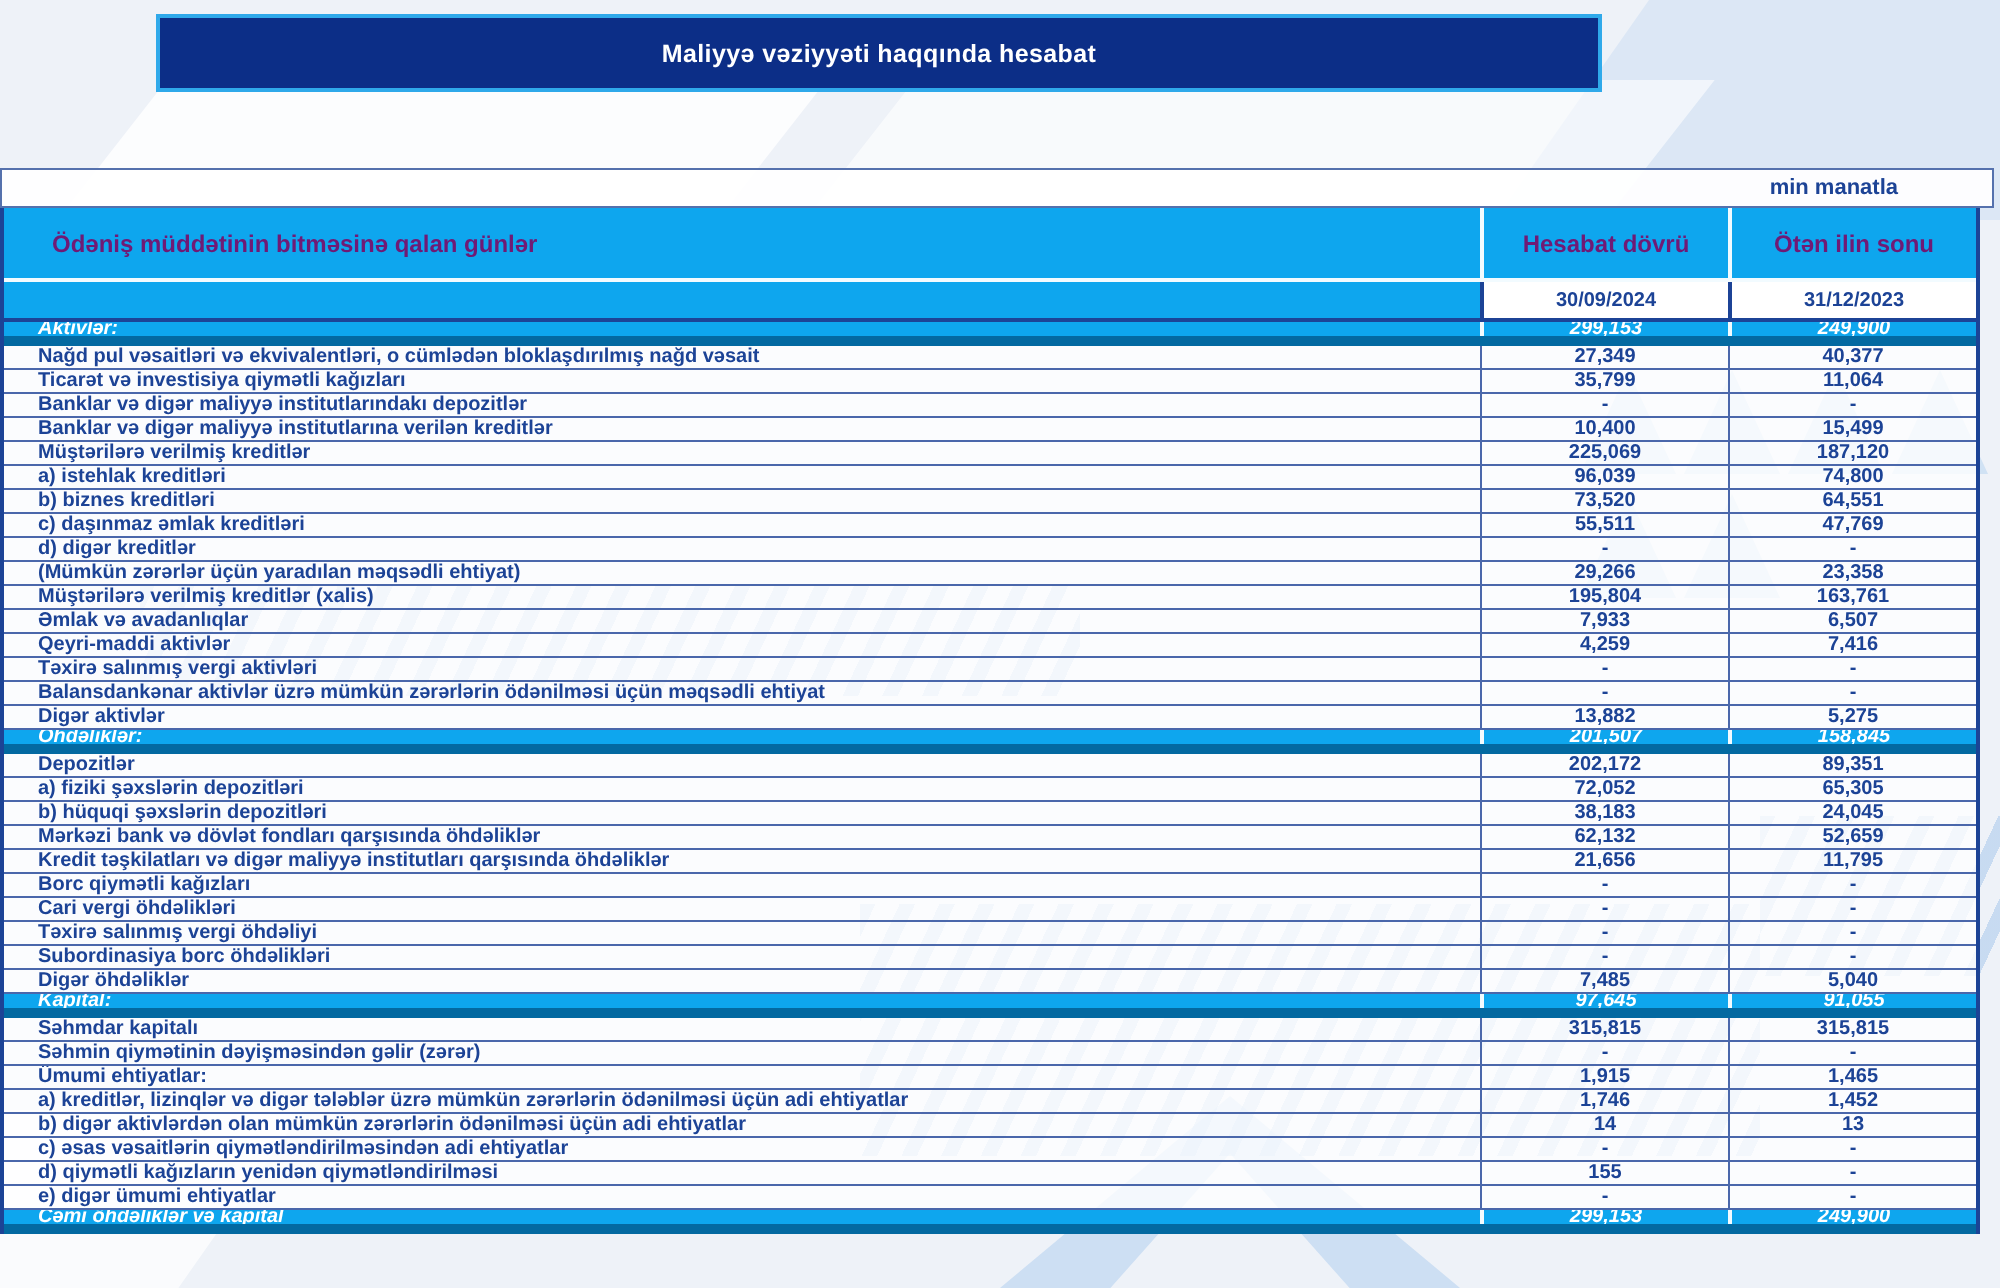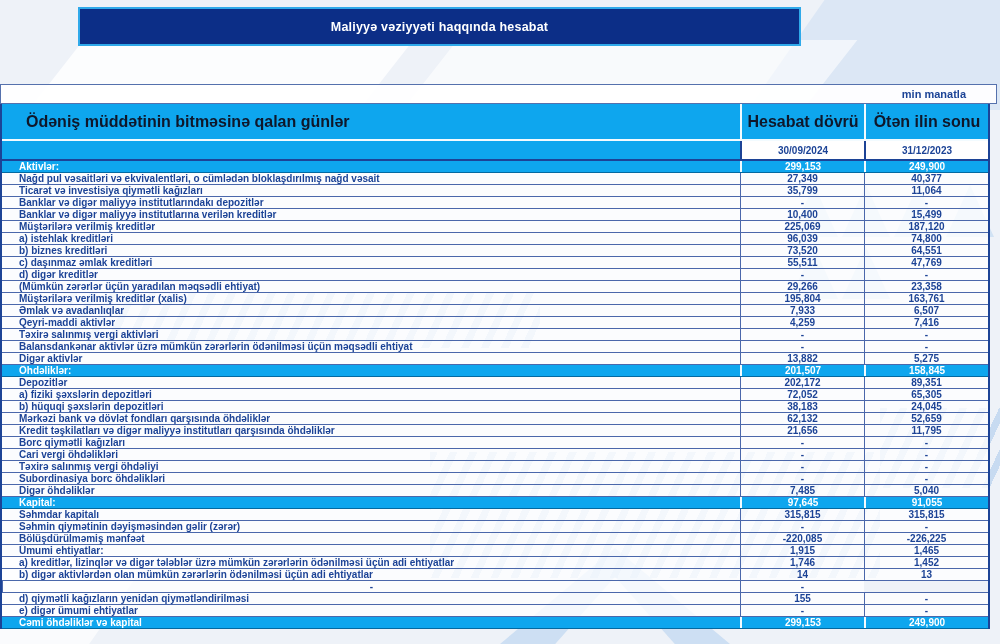--- a/index.html
+++ b/index.html
@@ -29,46 +29,46 @@
   .wm-blob{left:-30px;top:555px;width:150px;height:90px;background:rgba(255,255,255,.7);transform:skewX(-35deg);}
 
   
   .title-box{position:absolute;left:78px;top:7px;width:723px;height:39px;z-index:2;
     background:var(--navy);border:2px solid #2fa9ea;display:flex;align-items:center;justify-content:center;}
   .title-box span{color:#fff;font-weight:bold;font-size:12.5px;letter-spacing:.2px;}
 
   
   .unit-strip{position:absolute;left:0;top:84px;width:997px;height:20px;z-index:2;
     background:rgba(255,255,255,.92);border:1px solid #5571ad;
-    display:flex;align-items:center;justify-content:flex-end;padding-right:30px;}
+    display:flex;align-items:center;justify-content:flex-end;padding-right:47px;}
   .unit-strip span{color:var(--text);font-weight:bold;font-size:11px;}
 
   
   .ftable{position:absolute;left:0;top:104px;width:990px;z-index:1;
     border-left:2px solid var(--text);border-right:2px solid var(--text);}
   .grid3{display:grid;grid-template-columns:738px 124px 124px;}
 
   .thead{height:37px;background:var(--cyan);border-bottom:2px solid rgba(255,255,255,.95);}
-  .thead .th{display:flex;align-items:center;color:#0f172a;font-weight:bold;font-size:16px;}
+  .thead .th{display:flex;align-items:center;color:#701a75;font-weight:bold;font-size:12px;}
   .thead .th-label{padding-left:24px;justify-content:flex-start;}
   .thead .th-val{justify-content:center;border-left:2px solid rgba(255,255,255,.95);text-align:center;}
 
   .daterow{height:20px;border-bottom:2px solid var(--text);}
   .daterow .dcell{display:flex;align-items:center;justify-content:center;
     font-weight:bold;font-size:10px;color:var(--text);}
   .daterow .dleft{background:var(--cyan);}
   .daterow .dval{background:rgba(255,255,255,.95);border-left:2px solid var(--text);}
 
   .row{height:12px;border-bottom:1px solid var(--line);}
   .row .cell{display:flex;align-items:center;overflow:hidden;white-space:nowrap;
     font-size:10px;line-height:11px;font-weight:bold;color:var(--text);
     background:rgba(255,255,255,.78);}
   .row .label{padding-left:17px;justify-content:flex-start;}
   .row .val{justify-content:center;border-left:1px solid var(--line);}
-  .row.section{border-bottom:1px solid #0369a1;}
+  .row.section{border-bottom:5px solid #0369a1;font-style:italic;}
   .row.section .cell{background:var(--cyan);color:#fff;}
   .row.section .val{border-left:2px solid rgba(255,255,255,.95);}
 </style>
 </head>
 <body>
 
 <div class="canvas">
 
   <div class="bg-layer">
     <div class="wm wm-band-topright"></div>
@@ -291,45 +291,41 @@
     <div class="cell val">315,815</div>
     <div class="cell val">315,815</div>
   </div>
 
   <div class="row grid3">
     <div class="cell label">Səhmin qiymətinin dəyişməsindən gəlir (zərər)</div>
     <div class="cell val">-</div>
     <div class="cell val">-</div>
   </div>
 
-  <div class="row grid3">
-    <div class="cell label">Bölüşdürülməmiş mənfəət</div>
-    <div class="cell val">-220,085</div>
-    <div class="cell val">-226,225</div>
-  </div>
 
   <div class="row grid3">
     <div class="cell label">Ümumi ehtiyatlar:</div>
     <div class="cell val">1,915</div>
     <div class="cell val">1,465</div>
   </div>
 
   <div class="row grid3">
     <div class="cell label">a) kreditlər, lizinqlər və digər tələblər üzrə mümkün zərərlərin ödənilməsi üçün adi ehtiyatlar</div>
     <div class="cell val">1,746</div>
     <div class="cell val">1,452</div>
   </div>
 
   <div class="row grid3">
     <div class="cell label">b) digər aktivlərdən olan mümkün zərərlərin ödənilməsi üçün adi ehtiyatlar</div>
     <div class="cell val">14</div>
     <div class="cell val">13</div>
   </div>
 
   <div class="row grid3">
+    <div class="cell label">c) əsas vəsaitlərin qiymətləndirilməsindən adi ehtiyatlar</div>
     <div class="cell val">-</div>
     <div class="cell val">-</div>
   </div>
 
   <div class="row grid3">
     <div class="cell label">d) qiymətli kağızların yenidən qiymətləndirilməsi</div>
     <div class="cell val">155</div>
     <div class="cell val">-</div>
   </div>
 

